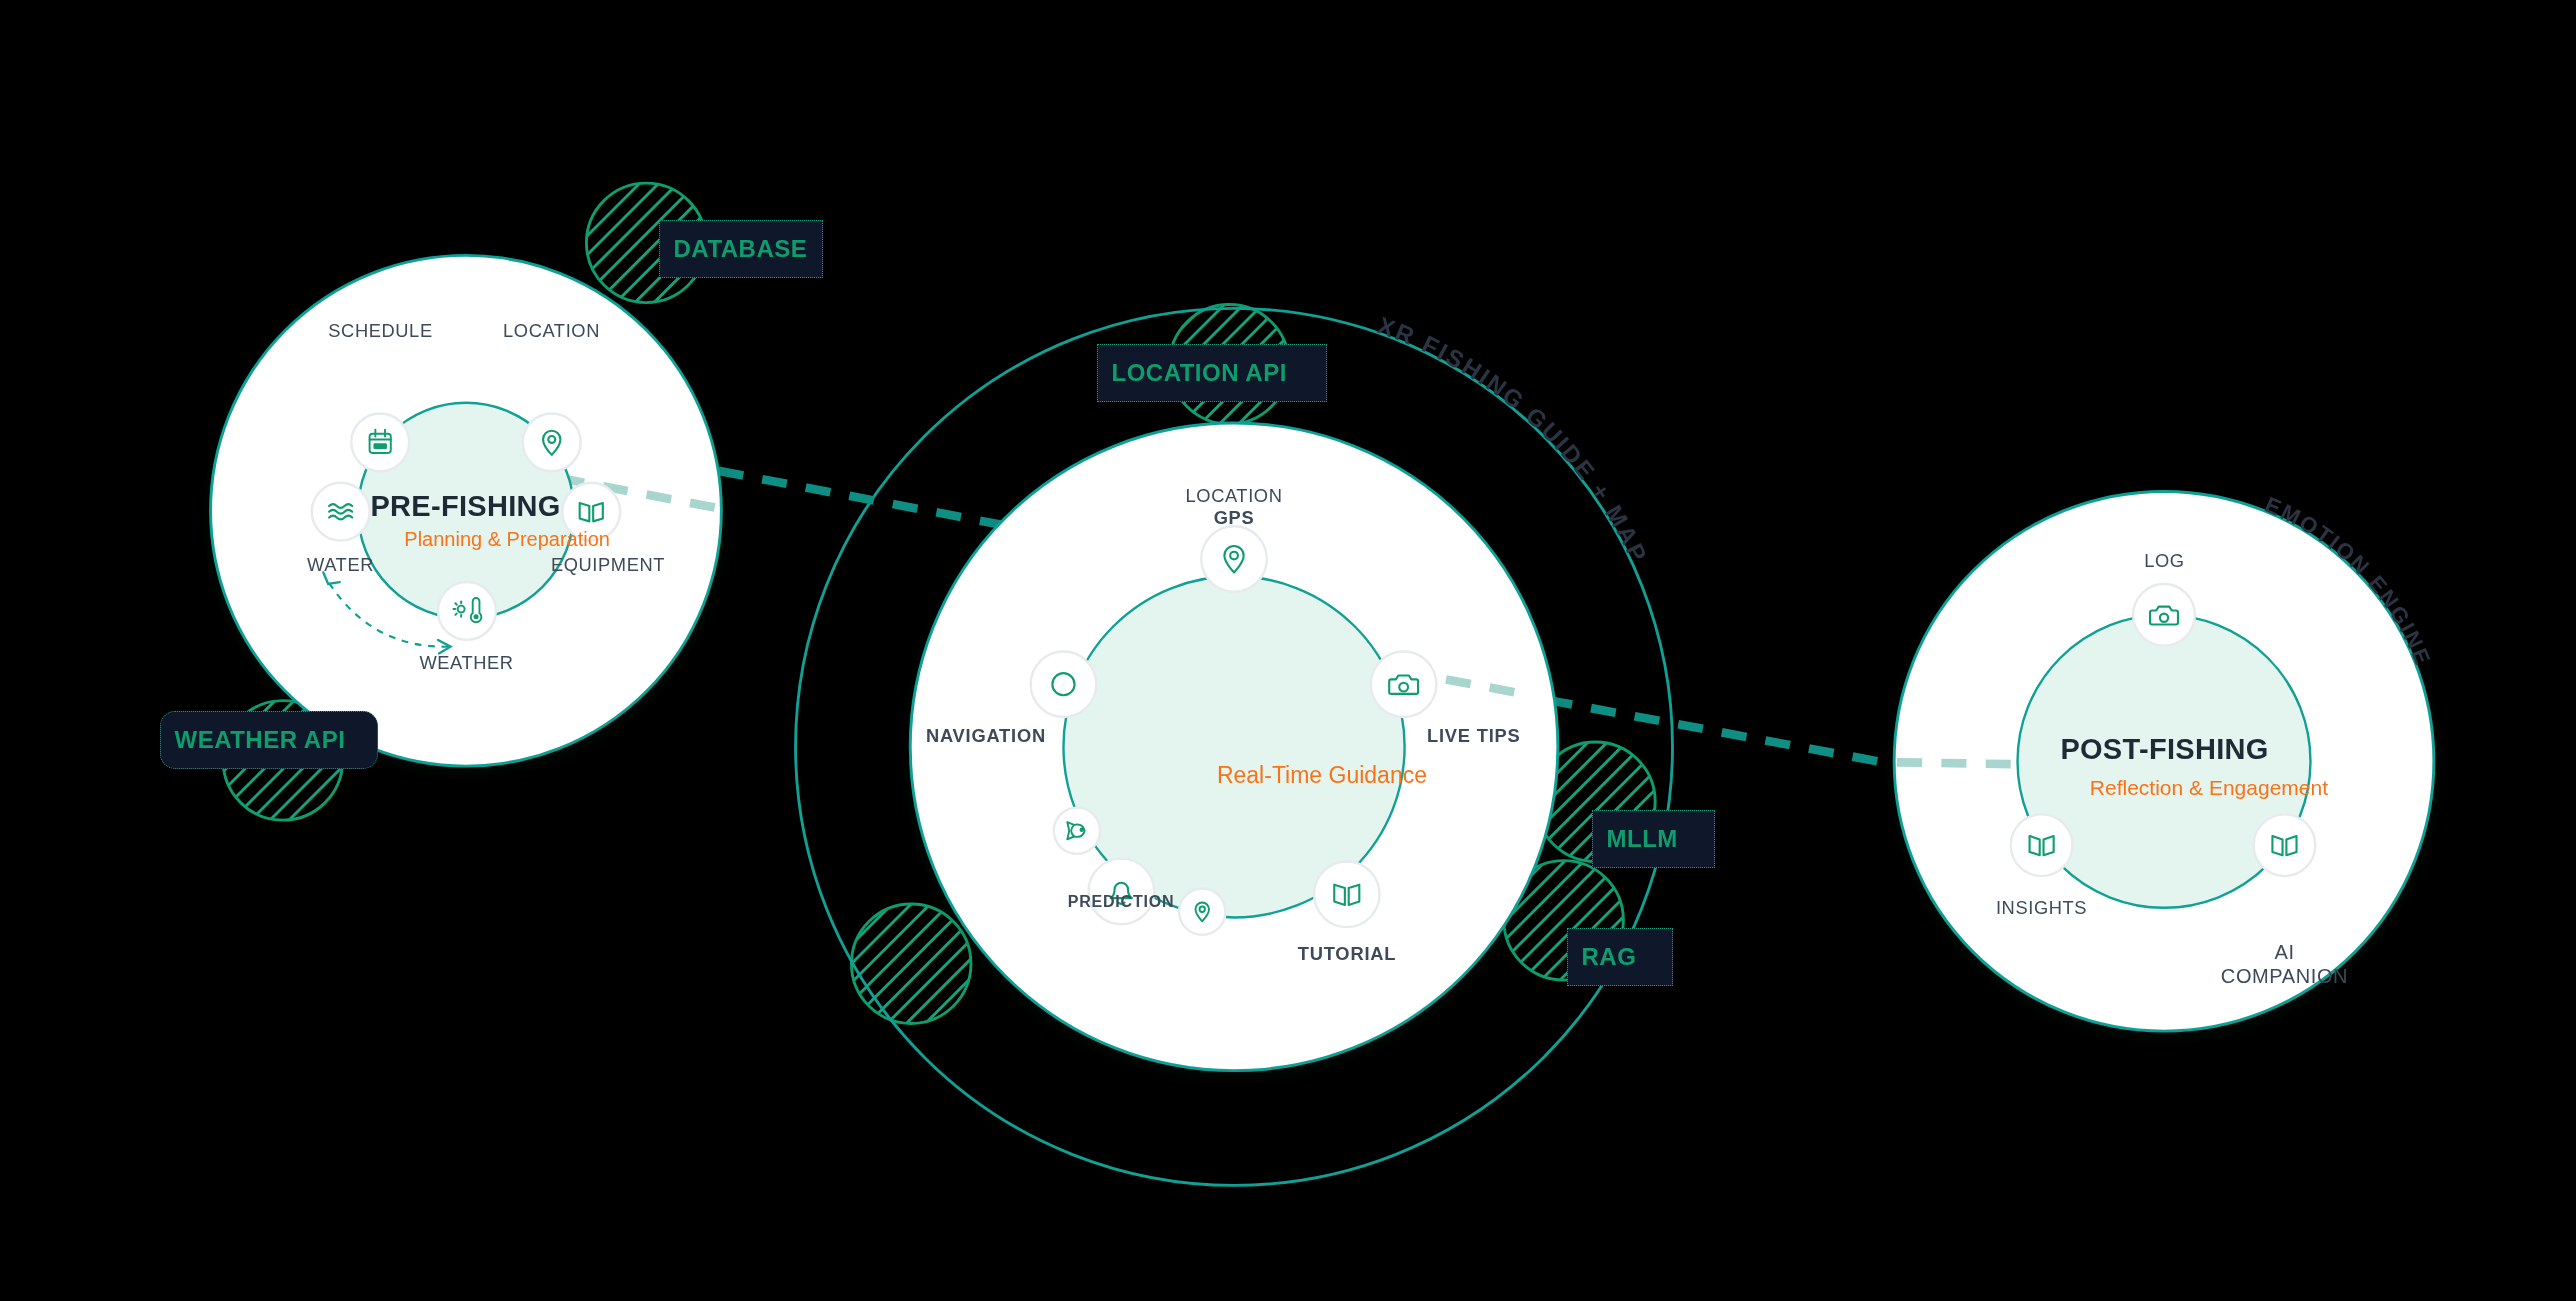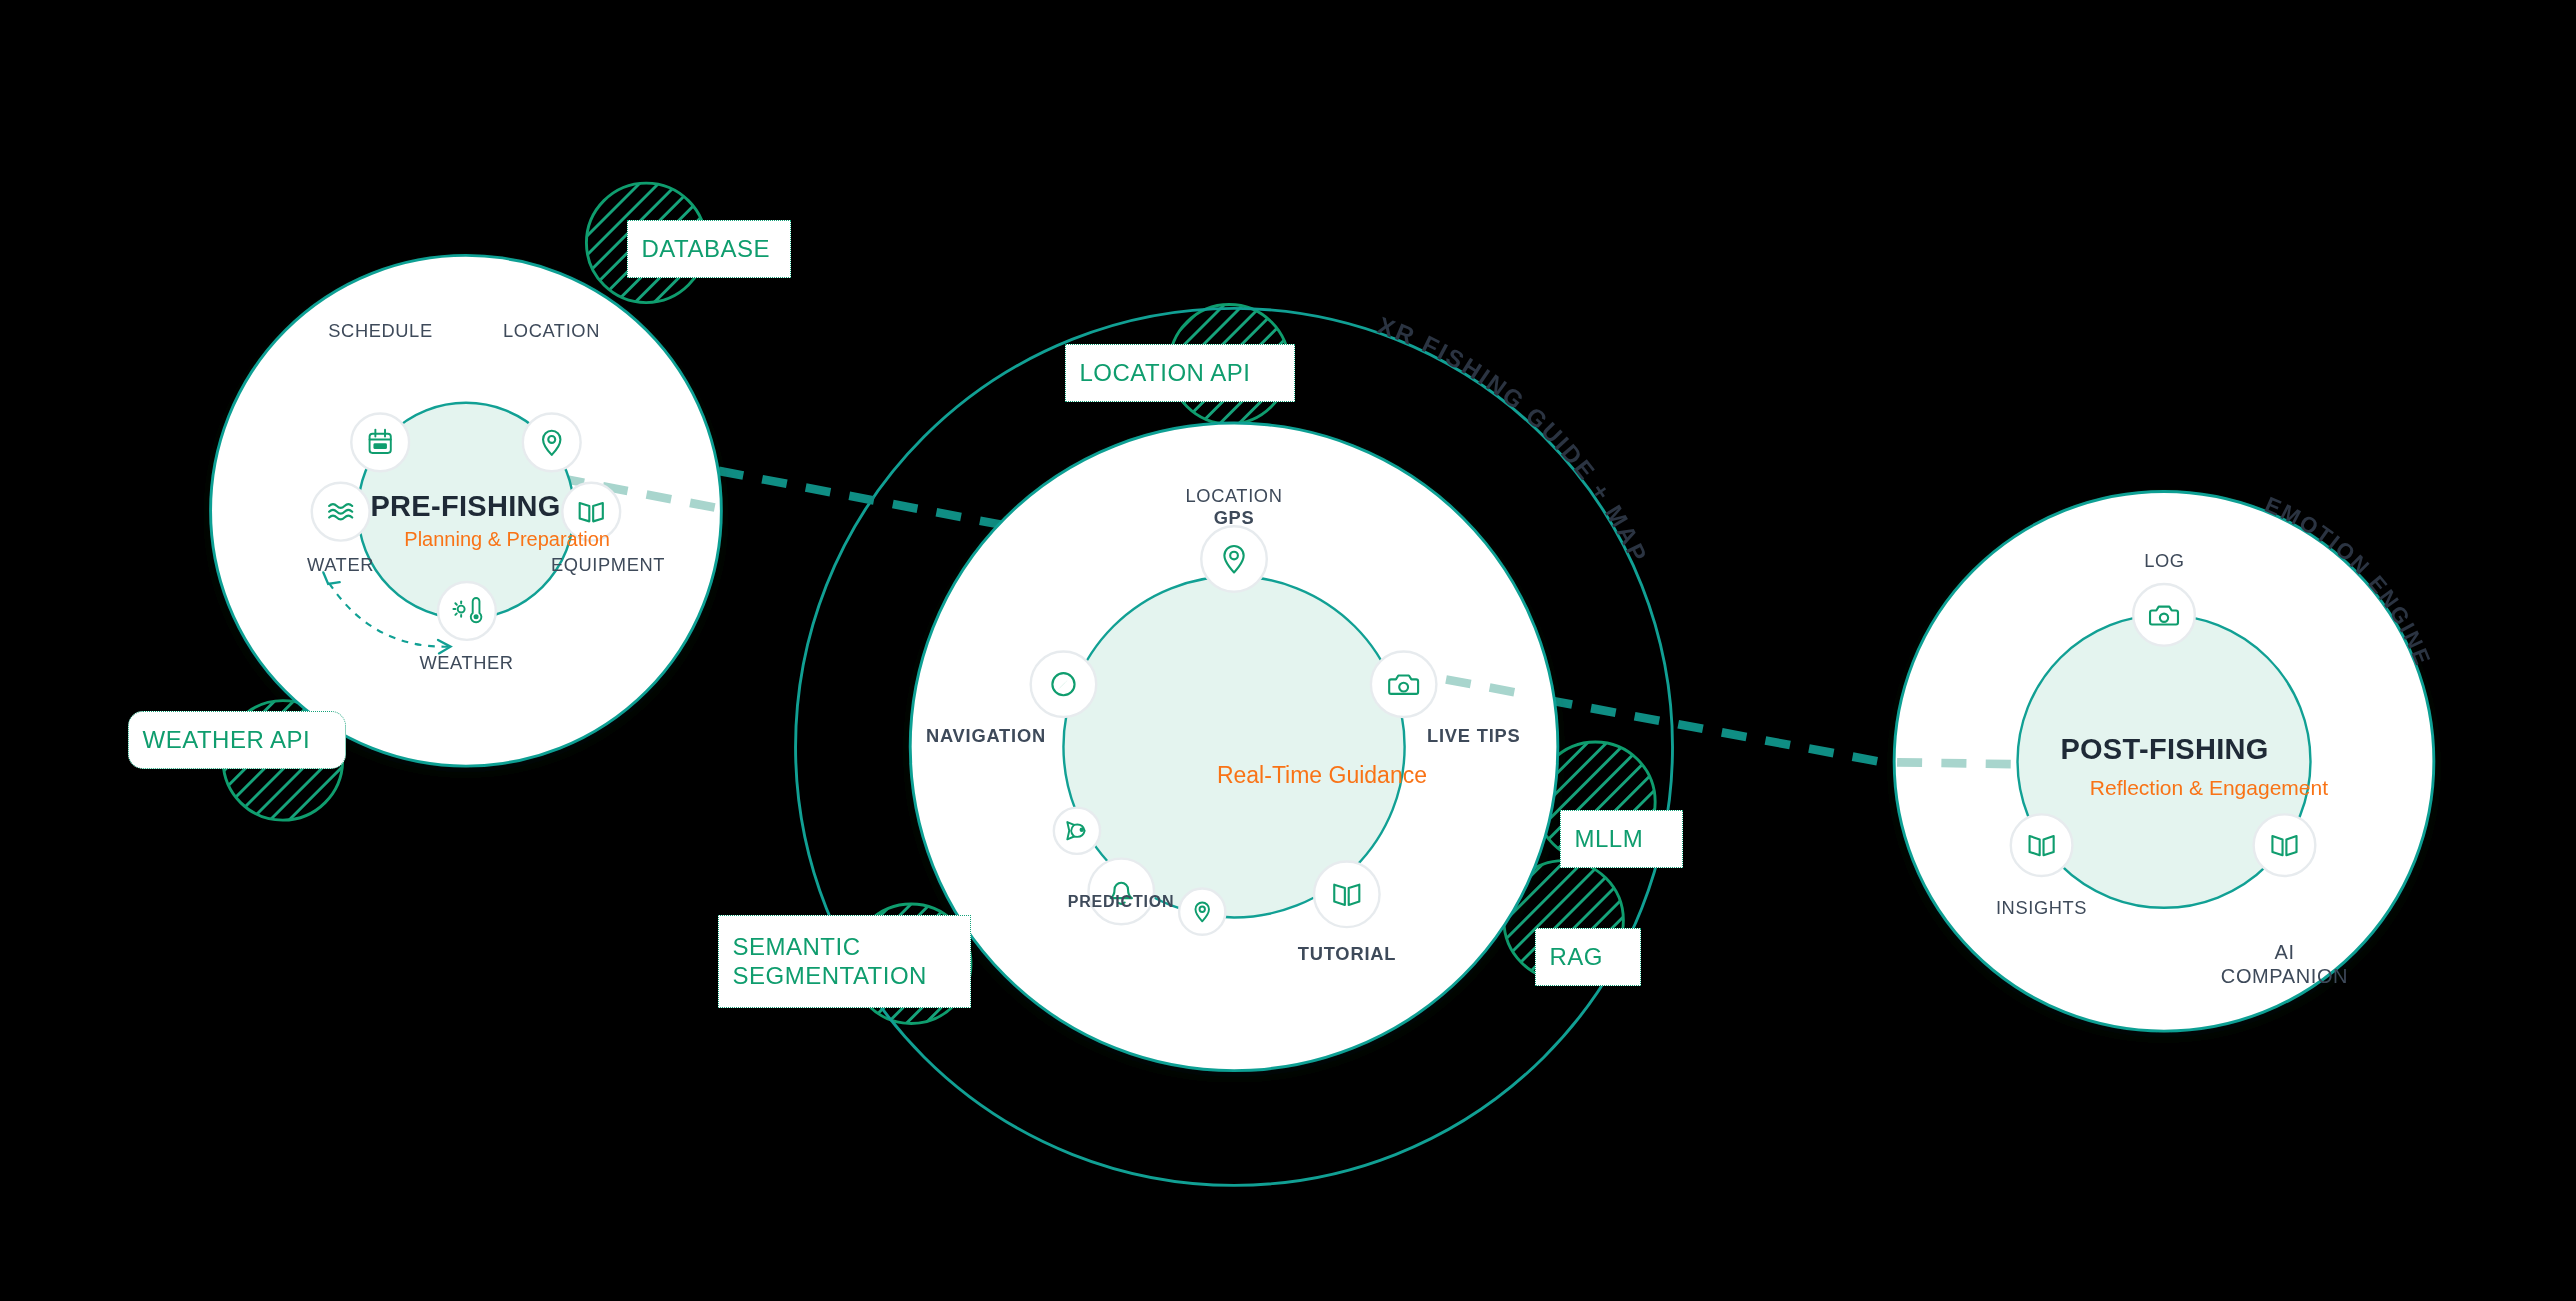--- a/index.html
+++ b/index.html
@@ -1,24 +1,24 @@
 <!DOCTYPE html>
 <html><head>
 <meta charset="utf-8">
 <style>
   html,body{margin:0;padding:0;background:#000;}
   #stage{position:relative;width:2576px;height:1301px;background:#000;overflow:hidden;
          font-family:"Liberation Sans",sans-serif;}
   svg.diagram{position:absolute;inset:0;width:2576px;height:1301px;display:block;}
   .badge-label{
-    position:absolute;background:#ffffff;border:1.9px dotted #16a37b;
-    color:#0f9d6e;font-weight:400;letter-spacing:0.5px;
+    position:absolute;background:#0f172a;border:1.9px dotted #16a37b;
+    color:#0f9d6e;font-weight:700;letter-spacing:0.5px;
     font-family:"Liberation Sans",sans-serif;
     display:flex;flex-direction:column;justify-content:center;
-    padding:5.8px 13.5px;line-height:1.22;white-space:pre-line;
+    padding:5.8px 13.5px;line-height:1.22;white-space:pre-line;margin-left:32px;
   }
   .node-label{
     position:absolute;color:#3e4a5a;font-family:"Liberation Sans",sans-serif;
     text-align:center;line-height:1.2;white-space:pre-line;
   }
   .center-title{position:absolute;text-align:center;color:#1f2a37;font-weight:700;}
   .center-sub{position:absolute;text-align:right;color:#f97316;}
 </style>
 </head>
 <body>
@@ -234,19 +234,17 @@
 <div class="center-sub" style="left:2000px;top:776px;width:328px;font-size:21px;">Reflection &amp; Engagement</div>
 
 <div class="node-label" style="left:2097px;top:550px;width:135px;font-size:18.3px;letter-spacing:0.6px;">LOG</div>
 <div class="node-label" style="left:2217px;top:940px;width:135px;font-size:20px;letter-spacing:0.6px;">AI
 COMPANION</div>
 <div class="node-label" style="left:1974px;top:897px;width:135px;font-size:18.3px;letter-spacing:0.6px;">INSIGHTS</div>
 
 <div class="badge-label" style="left:627px;top:220px;width:135px;height:44px;font-size:24px;">DATABASE</div>
 <div class="badge-label" style="left:128px;top:711px;width:189px;height:44px;font-size:24px;border-radius:15px;">WEATHER API</div>
 <div class="badge-label" style="left:1065px;top:344px;width:201px;height:44px;font-size:24px;">LOCATION API</div>
-<div class="badge-label" style="left:718px;top:915px;width:224px;height:79px;font-size:24px;">SEMANTIC
-SEGMENTATION</div>
 <div class="badge-label" style="left:1560px;top:810px;width:94px;height:44px;font-size:24px;">MLLM</div>
 <div class="badge-label" style="left:1535px;top:928px;width:77px;height:44px;font-size:24px;">RAG</div>
 
 </div>
 
 
 </body></html>

